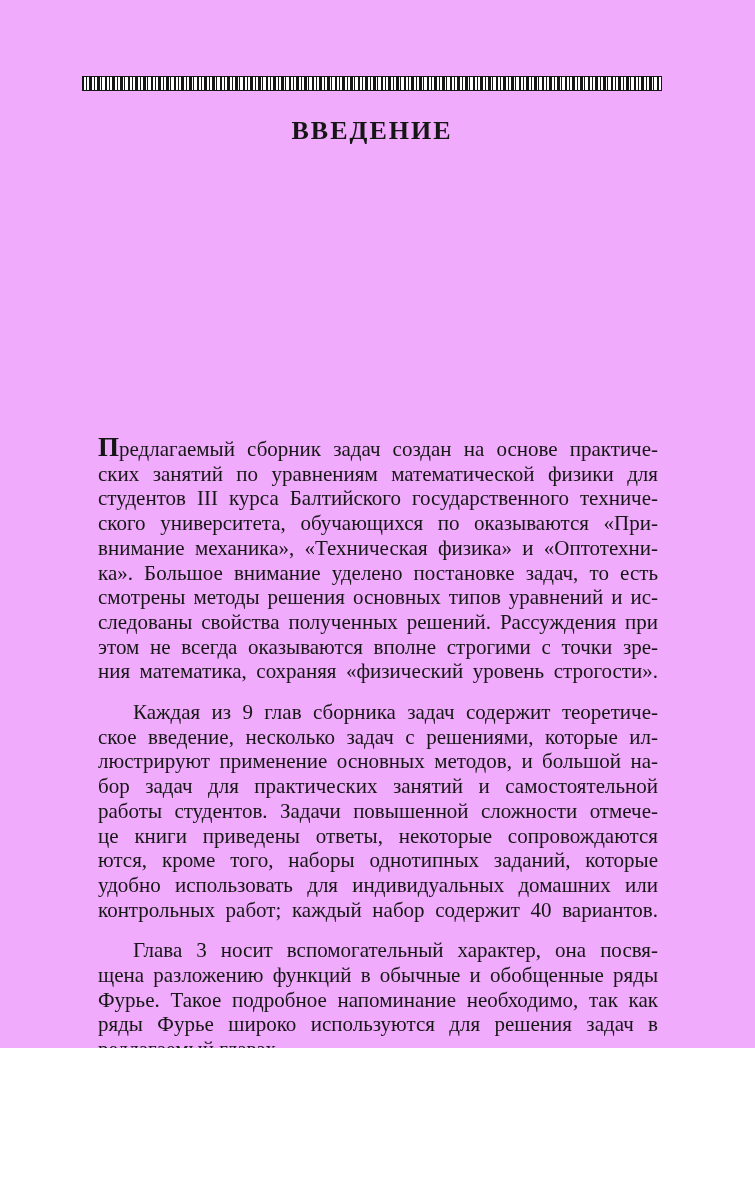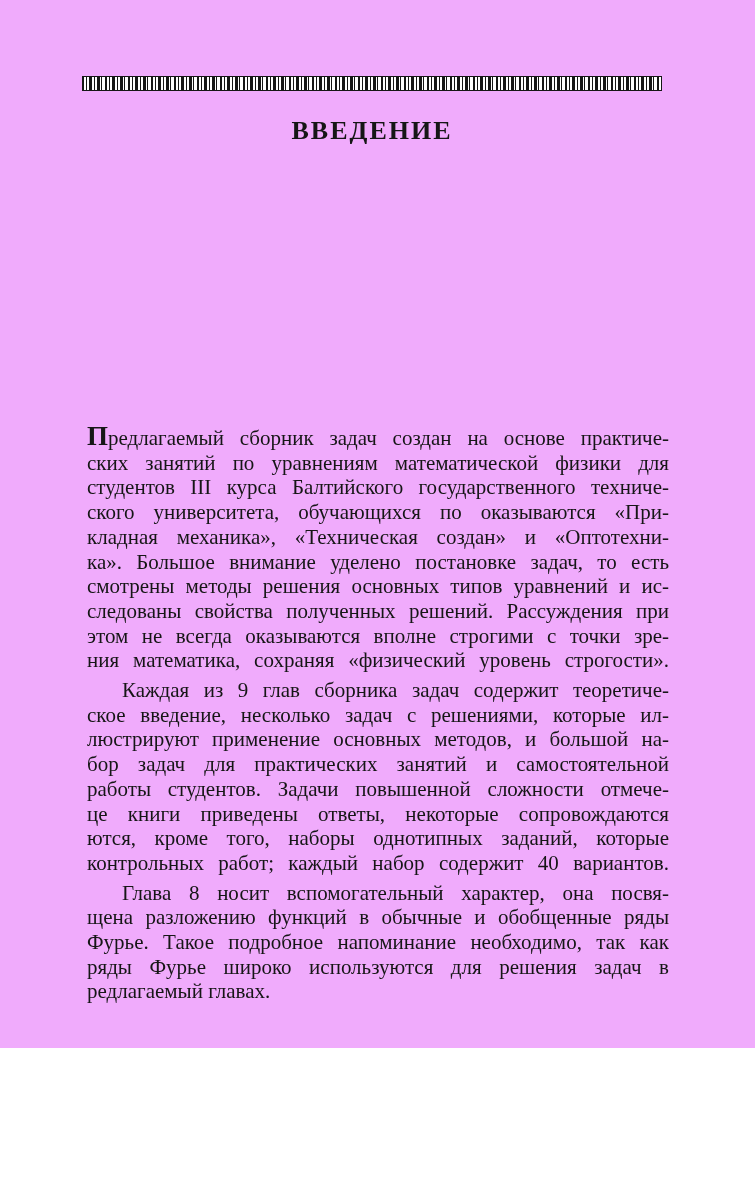--- a/index.html
+++ b/index.html
@@ -56,21 +56,21 @@
     white-space: nowrap;
   }
   #body-text {
     position: absolute;
     left: 82px;
     top: 421px;
     width: 592px;
     font-size: 21px;
     line-height: 24.7px;
   }
-  .paragraph { margin: 5px; padding: 0; }
+  .paragraph { margin: 16px; padding: 0; }
   .line {
     text-align: justify;
     text-align-last: justify;
     white-space: normal;
   }
   
   .paragraph:last-child .line.para-last {
     text-align-last: left;
   }
   .paragraph.indented .line:first-child {
@@ -87,38 +87,39 @@
 
 <div id="page">
   <div id="ornament"></div>
   <div id="chapter-title">ВВЕДЕНИЕ</div>
   <div id="body-text">
       <div class="paragraph">
         <div class="line"><span class="initial">П</span>редлагаемый сборник задач создан на основе практиче-</div>
         <div class="line">ских занятий по уравнениям математической физики для</div>
         <div class="line">студентов III курса Балтийского государственного техниче-</div>
         <div class="line">ского университета, обучающихся по оказываются «При-</div>
-        <div class="line">кладная механика», «Техническая создан» и «Оптотехни-</div>
+        <div class="line">внимание механика», «Техническая физика» и «Оптотехни-</div>
         <div class="line">ка». Большое внимание уделено постановке задач, то есть</div>
         <div class="line">смотрены методы решения основных типов уравнений и ис-</div>
         <div class="line">следованы свойства полученных решений. Рассуждения при</div>
         <div class="line">этом не всегда оказываются вполне строгими с точки зре-</div>
         <div class="line para-last">ния математика, сохраняя «физический уровень строгости».</div>
       </div>
       <div class="paragraph indented">
         <div class="line">Каждая из 9 глав сборника задач содержит теоретиче-</div>
         <div class="line">ское введение, несколько задач с решениями, которые ил-</div>
         <div class="line">люстрируют применение основных методов, и большой на-</div>
         <div class="line">бор задач для практических занятий и самостоятельной</div>
         <div class="line">работы студентов. Задачи повышенной сложности отмече-</div>
         <div class="line">це книги приведены ответы, некоторые сопровождаются</div>
         <div class="line">ются, кроме того, наборы однотипных заданий, которые</div>
+        <div class="line">удобно использовать для индивидуальных домашних или</div>
         <div class="line para-last">контрольных работ; каждый набор содержит 40 вариантов.</div>
       </div>
       <div class="paragraph indented">
-        <div class="line">Глава 8 носит вспомогательный характер, она посвя-</div>
+        <div class="line">Глава 3 носит вспомогательный характер, она посвя-</div>
         <div class="line">щена разложению функций в обычные и обобщенные ряды</div>
         <div class="line">Фурье. Такое подробное напоминание необходимо, так как</div>
         <div class="line">ряды Фурье широко используются для решения задач в</div>
         <div class="line para-last">редлагаемый главах.</div>
       </div>
     </div>
 </div>
 
 </body></html>

